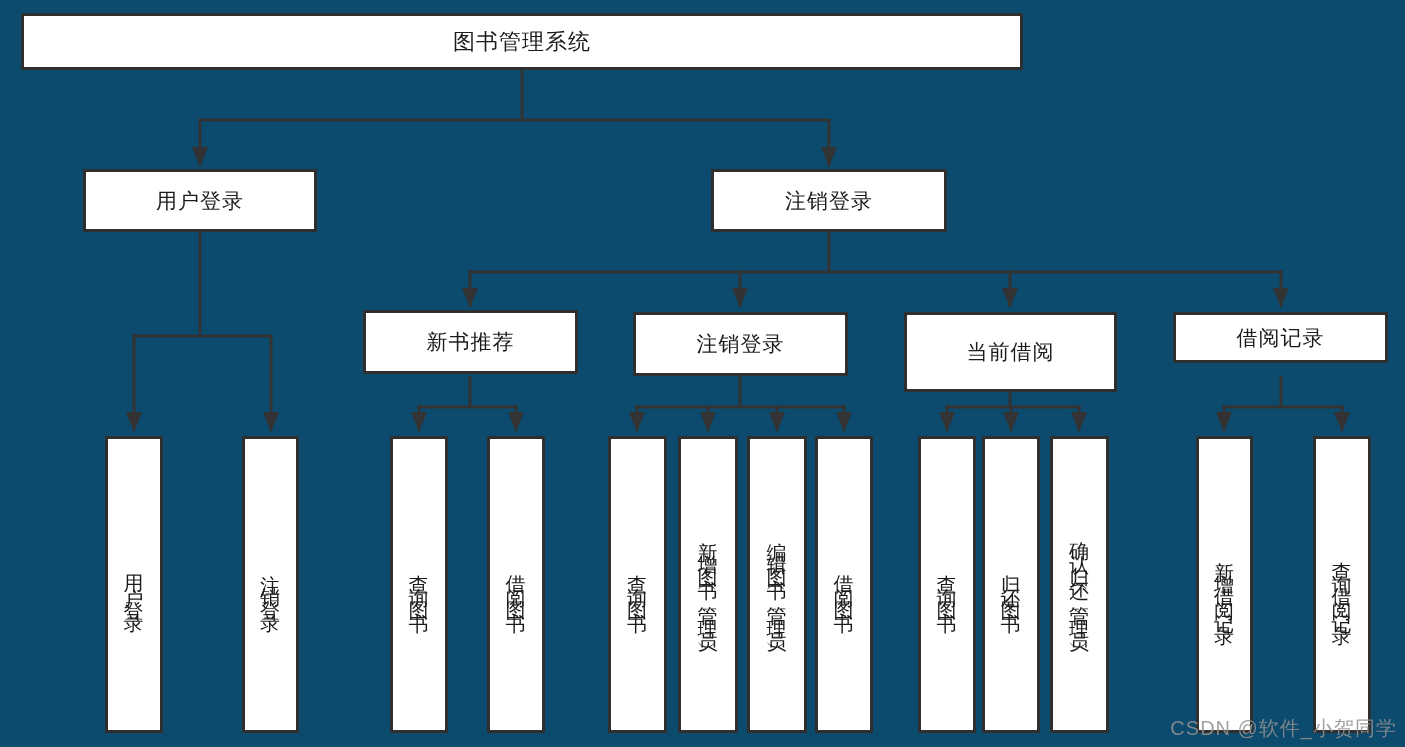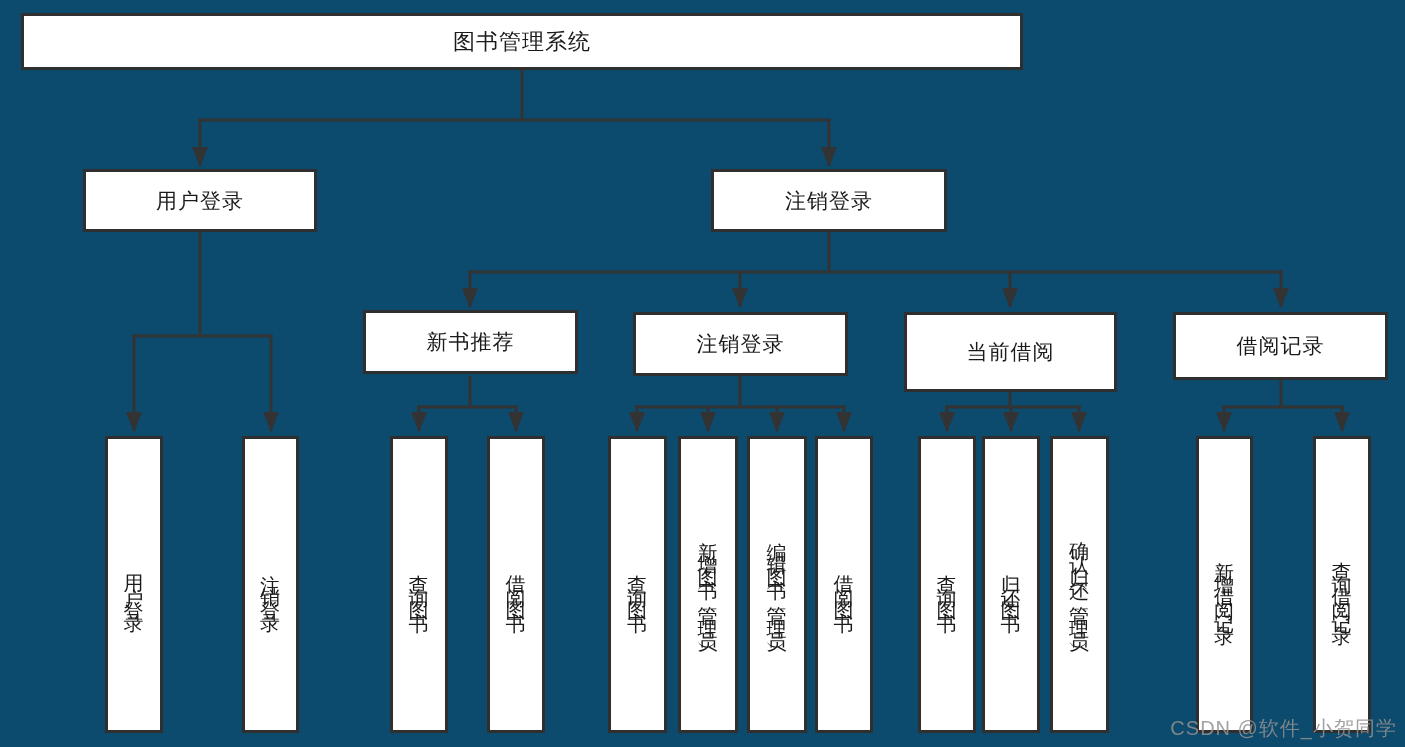--- a/index.html
+++ b/index.html
@@ -90,21 +90,21 @@
   </svg>
 
   <div class="box root-box" style="left:21px;top:13px;width:1002px;height:57px">图书管理系统</div>
 
   <div class="box" style="left:83px;top:169px;width:234px;height:63px">用户登录</div>
   <div class="box" style="left:711px;top:169px;width:236px;height:63px">注销登录</div>
 
   <div class="box" style="left:363px;top:310px;width:215px;height:64px">新书推荐</div>
   <div class="box" style="left:633px;top:312px;width:215px;height:64px">注销登录</div>
   <div class="box" style="left:904px;top:312px;width:213px;height:80px">当前借阅</div>
-  <div class="box" style="left:1173px;top:312px;width:215px;height:68px">借阅记录</div>
+  <div class="box" style="left:1173px;top:312px;width:215px;height:51px">借阅记录</div>
 
   <div class="box vbox" style="left:105px;top:436px;width:58px;height:297px">
     <span class="vtext">用户登录</span>
   </div>
   <div class="box vbox" style="left:242px;top:436px;width:57px;height:297px">
     <span class="vtext">注销登录</span>
   </div>
 
   <div class="box vbox" style="left:390px;top:436px;width:58px;height:297px">
     <span class="vtext">查询图书</span>

